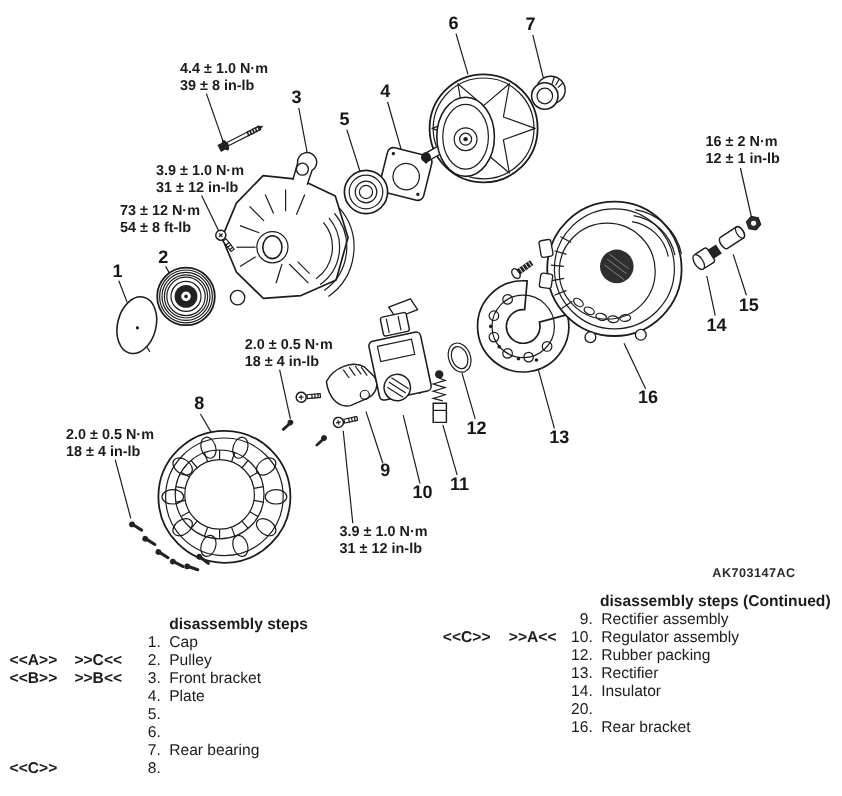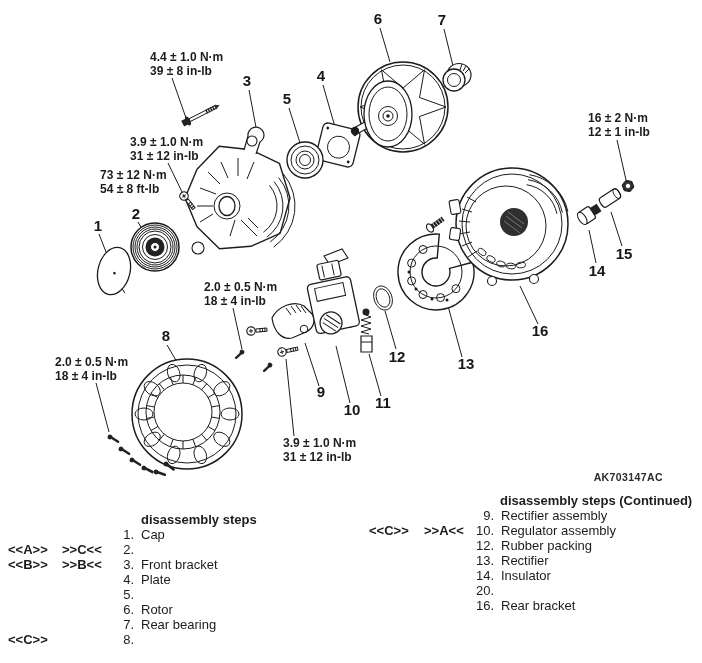--- a/index.html
+++ b/index.html
@@ -397,20 +397,21 @@
   <div class="row">
         <span class="m"></span>
         <span class="m"></span>
         <span class="n">1.</span>
         <span class="t">Cap</span>
       </div>
   <div class="row">
         <span class="m">&lt;&lt;A&gt;&gt;</span>
         <span class="m">&gt;&gt;C&lt;&lt;</span>
         <span class="n">2.</span>
+        <span class="t">Pulley</span>
       </div>
   <div class="row">
         <span class="m">&lt;&lt;B&gt;&gt;</span>
         <span class="m">&gt;&gt;B&lt;&lt;</span>
         <span class="n">3.</span>
         <span class="t">Front bracket</span>
       </div>
   <div class="row">
         <span class="m"></span>
         <span class="m"></span>
@@ -419,21 +420,20 @@
       </div>
   <div class="row">
         <span class="m"></span>
         <span class="m"></span>
         <span class="n">5.</span>
       </div>
   <div class="row">
         <span class="m"></span>
         <span class="m"></span>
         <span class="n">6.</span>
-        <span class="t">Rotor</span>
       </div>
   <div class="row">
         <span class="m"></span>
         <span class="m"></span>
         <span class="n">7.</span>
         <span class="t">Rear bearing</span>
       </div>
   <div class="row">
         <span class="m">&lt;&lt;C&gt;&gt;</span>
         <span class="m"></span>

